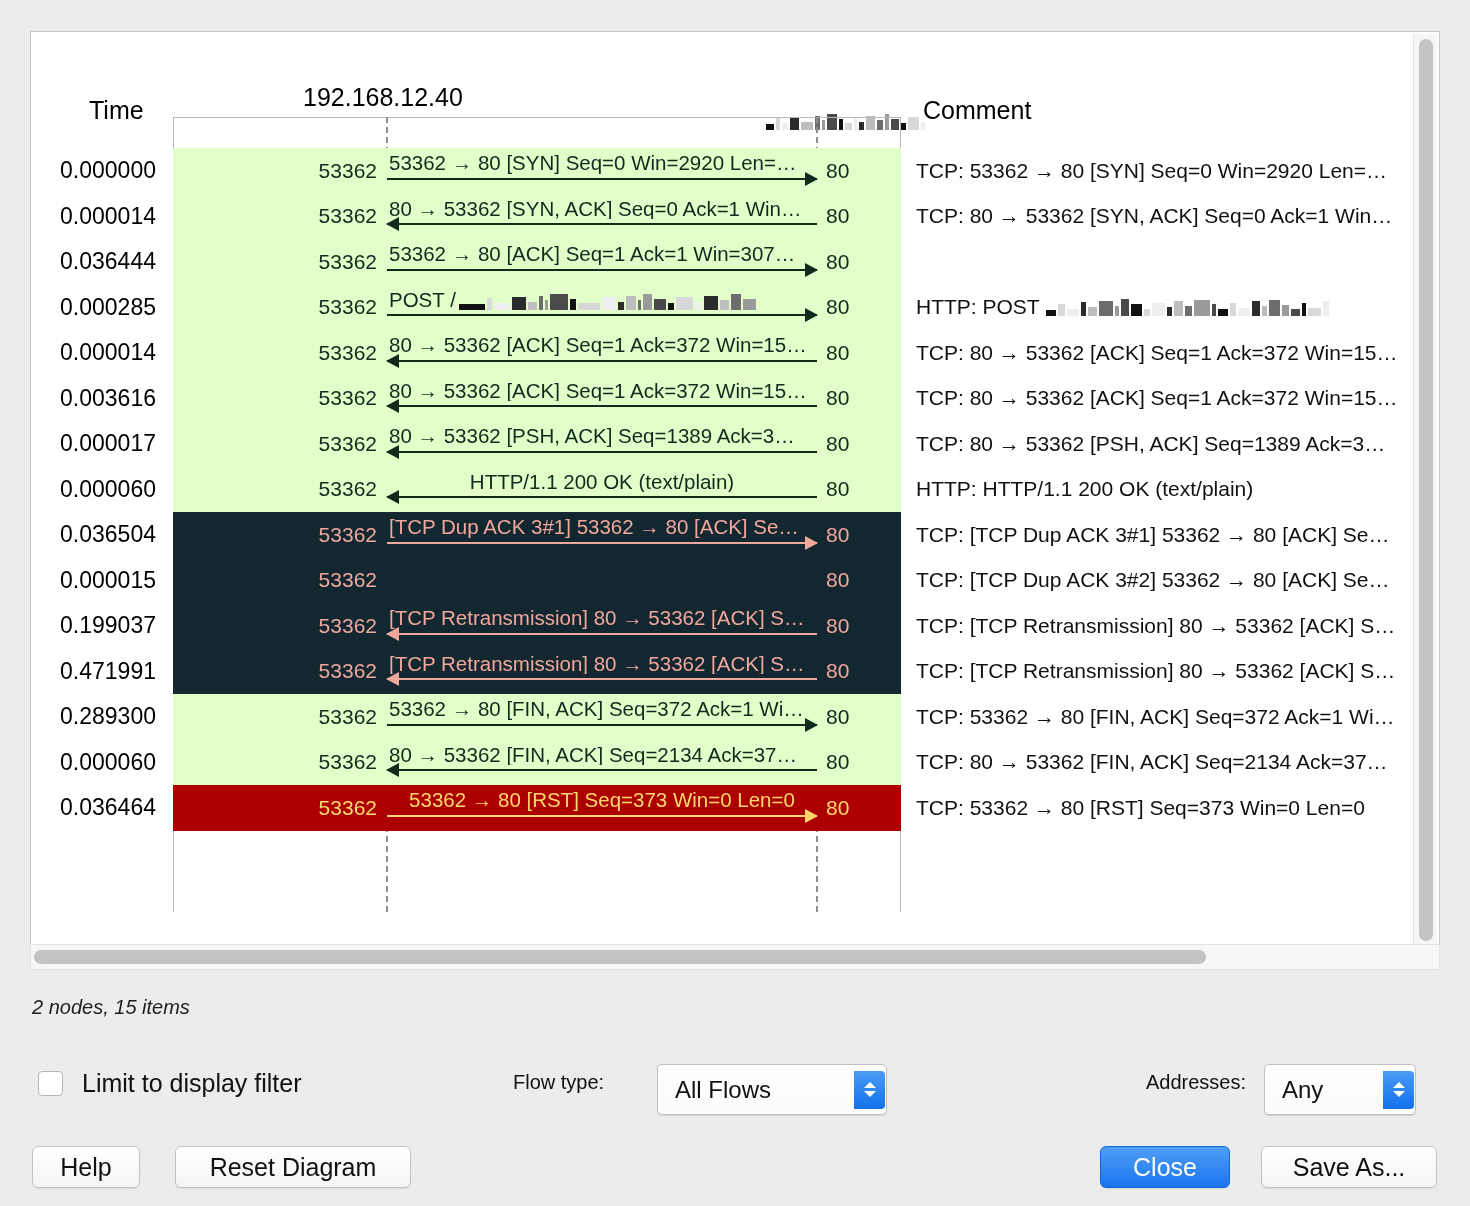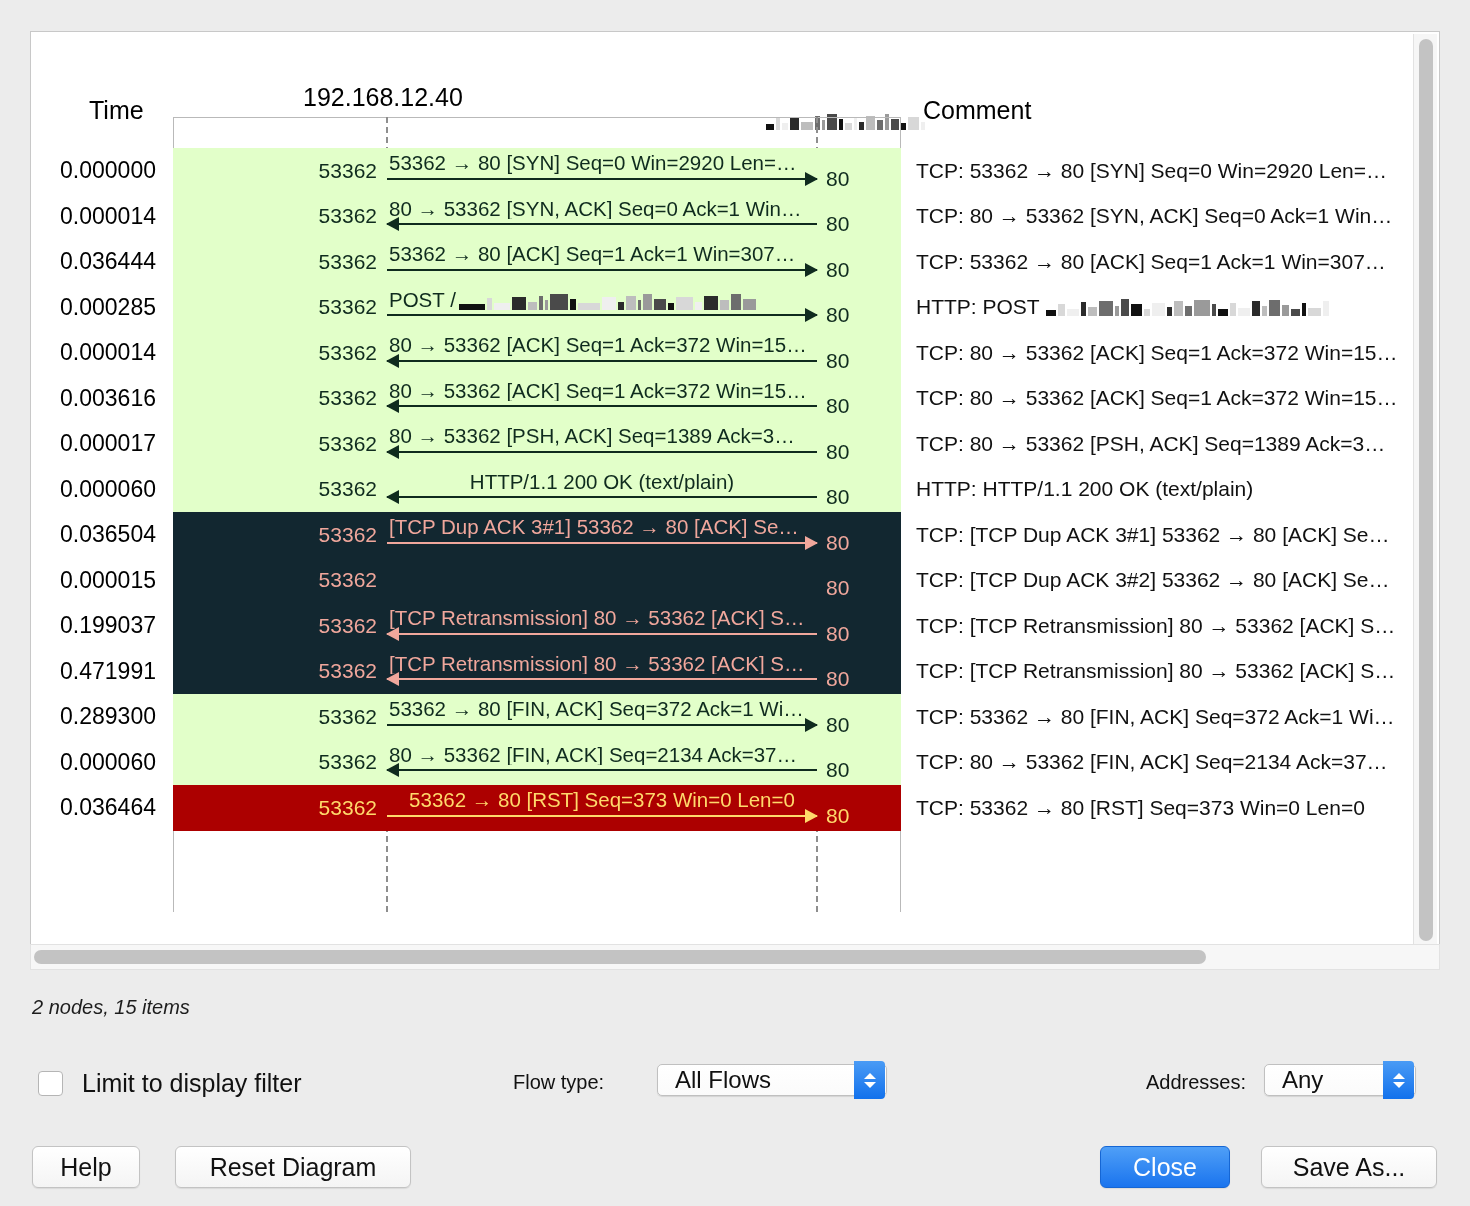--- a/index.html
+++ b/index.html
@@ -100,21 +100,21 @@
   }
 
   .port {
     position: absolute;
     top: 0; height: 100%;
     display: flex; align-items: center;
     font-size: 21px;
     z-index: 2;
   }
   .port-left  { left: 278px; width: 68px; justify-content: flex-end; }
-  .port-right { left: 795px; width: 60px; justify-content: flex-start; margin-top: 8px; }
+  .port-right { left: 795px; width: 60px; justify-content: flex-start; }
 
   .row.green .port, .row.green .msg-label { color: #0f2b1e; }
   .row.dark  .port, .row.dark  .msg-label { color: #f0a79c; }
   .row.red   .port, .row.red   .msg-label { color: #ffd96b; }
 
   
   .arrow-wrap {
     position: absolute;
     left: 356px;
     width: 430px;
@@ -222,21 +222,21 @@
   .field-label {
     position: absolute;
     font-size: 20px;
     color: #111;
   }
   .lbl-flowtype { left: 513px; top: 1071px; }
   .lbl-addresses { left: 1102px; top: 1071px; margin-left: 44px; }
 
   .select {
     position: absolute;
-    height: 32px;
+    height: 51px;
     background: linear-gradient(#ffffff, #fbfbfb);
     border: 1px solid #c0c0c0;
     border-radius: 5px;
     box-shadow: 0 1px 1px rgba(0,0,0,0.10);
     display: flex; align-items: center;
   }
   .select .val {
     flex: 1;
     padding-left: 17px;
     font-size: 24px;
@@ -352,21 +352,20 @@
         <div class="row green">
           <div class="stripe"></div>
           <div class="time">0.036444</div>
           <div class="port port-left">53362</div>
           <div class="port port-right">80</div>
           <div class="arrow-wrap dir-right">
             <div class="msg-label">53362 → 80 [ACK] Seq=1 Ack=1 Win=307…</div>
             <div class="arrow-line"></div>
             <div class="arrow-head"></div>
           </div>
-          <div class="comment">TCP: 53362 → 80 [ACK] Seq=1 Ack=1 Win=307…</div>
         </div>
         <div class="row green">
           <div class="stripe"></div>
           <div class="time">0.000285</div>
           <div class="port port-left">53362</div>
           <div class="port port-right">80</div>
           <div class="arrow-wrap dir-right">
             <div class="msg-label">POST /</div>
             <span class="redacted" style="position: absolute; left: 72px; bottom: 20px;">
               <i style="width: 26px; height: 5.6px; background: rgb(17, 17, 17);"></i>

